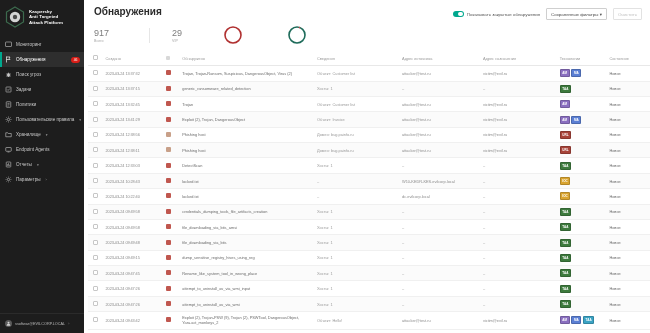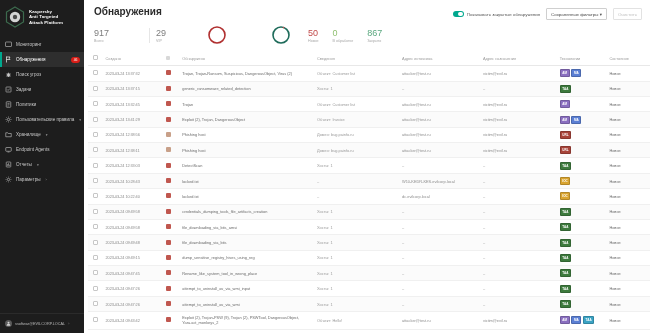--- a/index.html
+++ b/index.html
@@ -81,21 +81,21 @@
     padding: 2.6px 4px; white-space: nowrap; line-height: 5px;
   }
   .btn.disabled { color: #c3c3c3; border-color: #e2e2e2; }
 
   
   .stats { display: flex; align-items: center; padding: 4px 8px 5px 10px; gap: 0; }
   .stat { display: flex; flex-direction: column; align-items: flex-start; min-width: 0; }
   .stat-val { font-size: 9px; line-height: 10px; color: #7d7d7d; }
   .stat-lbl { font-size: 3.6px; color: #a6a6a6; margin-top: 1px; }
   .stat.sep-left { border-left: 1px solid #e6e6e6; }
-  .stat-pad { padding-left: 6px; }
+  .stat-pad { padding-left: 22px; }
   .donut { width: 22px; height: 22px; flex: 0 0 22px; }
   .gap-lg { width: 40px; }
   .gap-md { width: 26px; }
   .gap-sm { width: 16px; }
 
   
   .table-wrap { flex: 1 1 auto; overflow: hidden; padding-left: 4px; }
   table { width: 100%; border-collapse: collapse; table-layout: fixed; }
   thead th {
     font-size: 3.9px; font-weight: normal; color: #9b9b9b;
@@ -272,34 +272,20 @@
         <circle cx="11" cy="11" r="8" fill="none" stroke="#b03030" stroke-width="1.6"></circle>
       </svg>
       <div class="gap-sm"></div>
 
       <div class="gap-md"></div>
       <svg class="donut" viewBox="0 0 22 22">
         <circle cx="11" cy="11" r="8" fill="none" stroke="#1e6b5a" stroke-width="1.6"></circle>
         <circle cx="13.5" cy="3.6" r="0.8" fill="#c14a4a"></circle>
       </svg>
       <div class="gap-sm"></div>
-      <div id="status-stats" style="display:flex">
-          <div class="stat" style="margin-right: 14px;">
-            <span class="stat-val" style="color: rgb(193, 74, 74);">50</span>
-            <span class="stat-lbl">Новое</span>
-          </div>
-          <div class="stat" style="margin-right: 14px;">
-            <span class="stat-val" style="color: rgb(143, 191, 111);">0</span>
-            <span class="stat-lbl">В обработке</span>
-          </div>
-          <div class="stat" style="margin-right: 14px;">
-            <span class="stat-val" style="color: rgb(90, 168, 127);">867</span>
-            <span class="stat-lbl">Закрыто</span>
-          </div>
-        </div>
     </div>
 
     <div class="table-wrap">
       <table>
         <thead>
           <tr>
             <th class="c-check"><span class="chk"></span></th>
             <th class="c-created">Создано</th>
             <th class="c-sev"><span class="hdr-icon"></span></th>
             <th class="c-detected">Обнаружено</th>

